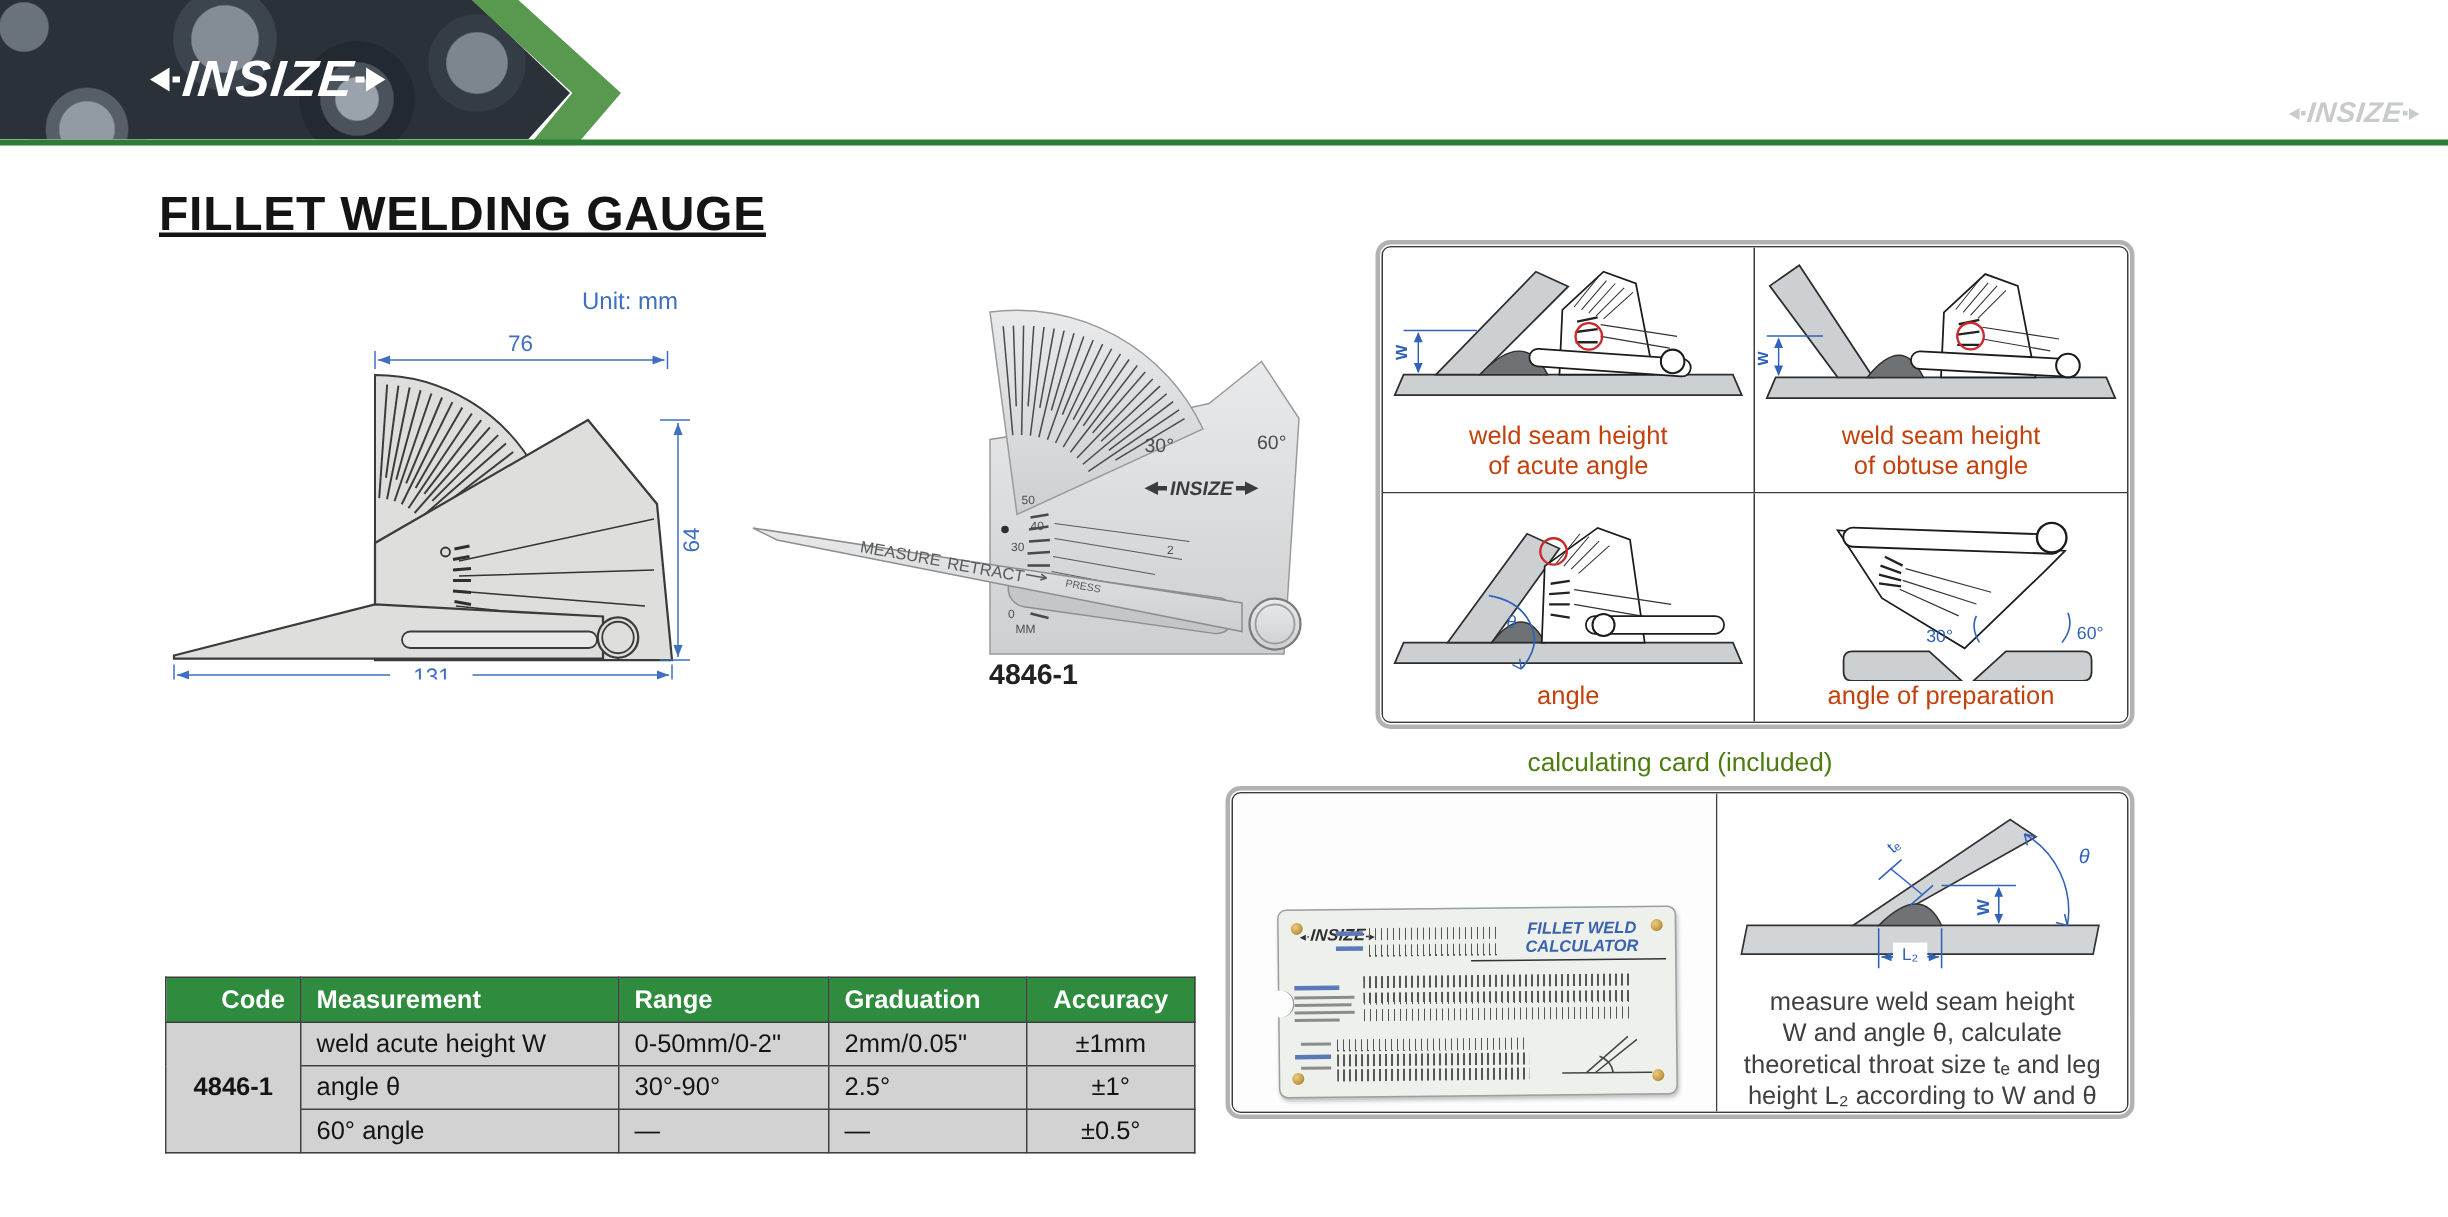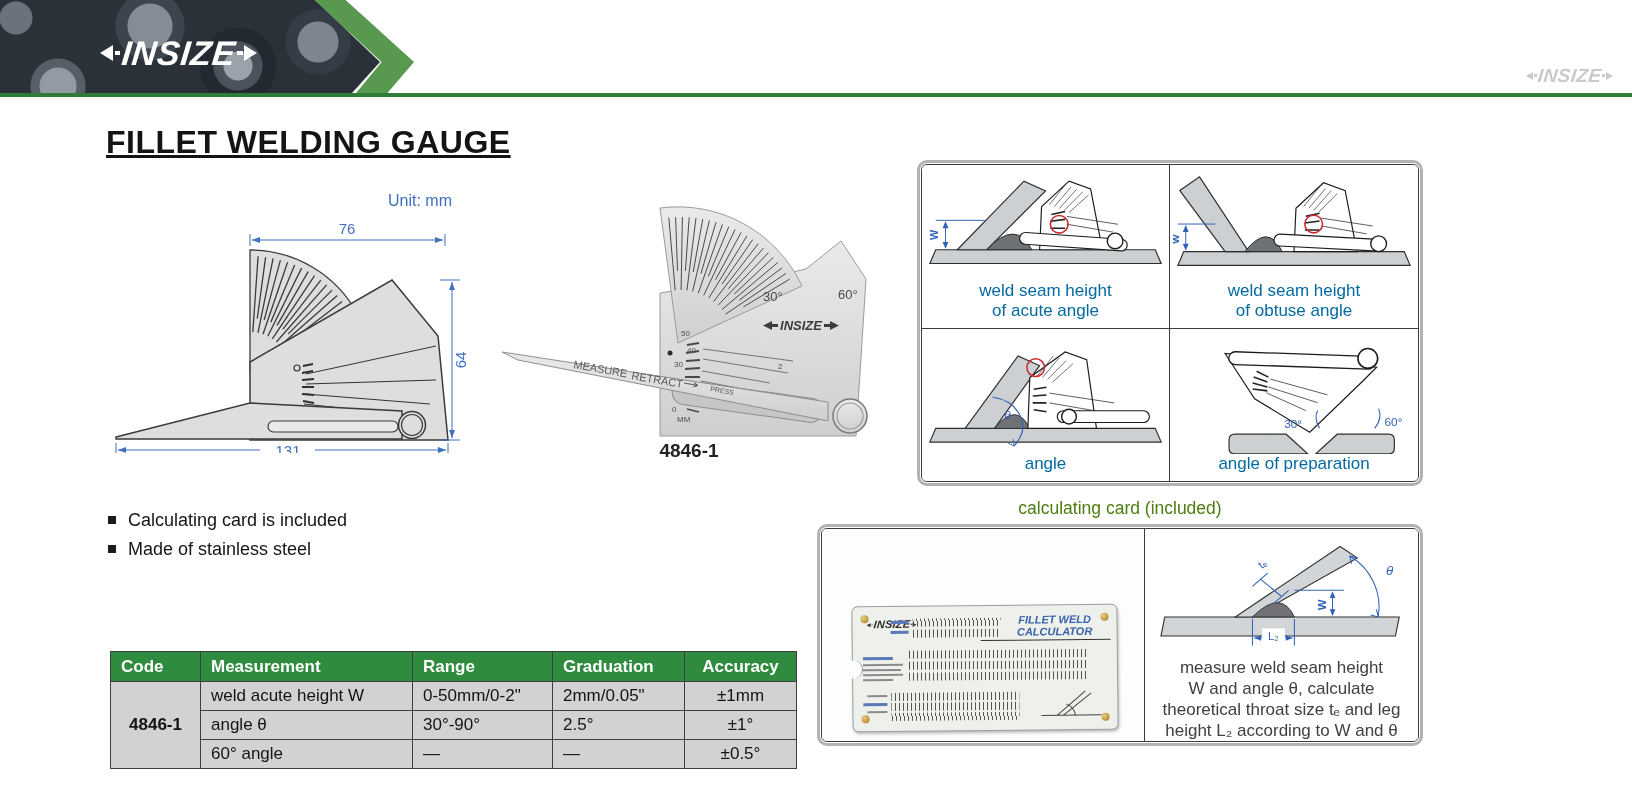--- a/index.html
+++ b/index.html
@@ -43,21 +43,21 @@
   
   .frame{position:absolute;background:#fff;border:3px solid #b2b2b2;border-radius:10px;box-sizing:border-box;}
   .frame-inner{position:absolute;inset:1px;border:1px solid #3c3c3c;border-radius:6px;overflow:hidden;}
 
   .usage{left:917px;top:160px;width:506px;height:326px;}
   .ug-grid{display:grid;grid-template-columns:1fr 1fr;grid-template-rows:1fr 1fr;width:100%;height:100%;}
   .ug-cell{position:relative;display:flex;flex-direction:column;align-items:center;justify-content:flex-end;
            box-sizing:border-box;background:#fff;}
   .ug-cell.c1,.ug-cell.c3{border-right:1px solid #3c3c3c;}
   .ug-cell.c1,.ug-cell.c2{border-bottom:1px solid #3c3c3c;}
-  .ug-cap{text-align:center;font-size:17px;line-height:20px;color:#0369a1;padding-bottom:7px;}
+  .ug-cap{text-align:center;font-size:17px;line-height:20px;color:#c2410c;padding-bottom:7px;}
   .ug-cell svg{flex:1 1 auto;width:100%;}
 
   .calc-title{position:absolute;left:817px;top:498px;width:606px;text-align:center;
               font-size:17.5px;color:#4d7c0f;}
   .calcbox{left:817px;top:524px;width:606px;height:222px;}
   .cb-split{display:flex;width:100%;height:100%;}
   .cb-left{position:relative;width:323px;border-right:1px solid #3c3c3c;box-sizing:border-box;background:#fdfdfd;}
   .cb-right{position:relative;flex:1;display:flex;flex-direction:column;align-items:center;background:#fff;}
   .cb-desc{text-align:center;font-size:17px;line-height:21px;color:#404040;}
   .cb-desc span{display:block;}
@@ -75,21 +75,21 @@
               font-weight:bold;font-size:11px;line-height:12px;font-style:italic;}
   .card-title-rule{position:absolute;left:128px;top:34px;width:130px;height:1px;background:#333;}
   .ticks{position:absolute;background:repeating-linear-gradient(90deg,#555 0,#555 1px,transparent 1px,transparent 4px);}
   .bluebar{position:absolute;background:#5b79b8;height:3px;}
   .graybar{position:absolute;background:#8b8b8b;height:2px;}
 
   
   .spec{position:absolute;left:110px;top:651px;border-collapse:collapse;font-size:17px;}
   .spec th,.spec td{border:1px solid #3f3f3f;box-sizing:border-box;}
   .spec th{background:#2f8c3e;color:#fff;font-weight:bold;text-align:left;padding:4px 10px;height:30px;}
-  .spec th.c-code{width:90px;text-align:left;}
+  .spec th.c-code{width:90px;text-align:right;}
   .spec th.c-meas{width:212px;}
   .spec th.c-range{width:140px;}
   .spec th.c-grad{width:132px;margin-left:16px;}
   .spec th.c-acc{width:112px;text-align:center;}
   .spec td{background:#d2d2d2;color:#141414;padding:3px 10px;height:29px;}
   .spec td.code{font-weight:bold;text-align:center;}
   .spec td.acc{text-align:center;}
 
   svg text{font-family:"Liberation Sans",sans-serif;}
   .dimtxt{fill:#3f6fc1;font-size:15px;}
@@ -234,30 +234,20 @@
     <polygon points="14,169 340,219 340,238 30,177" fill="url(#metal)" stroke="#8e8e8e"></polygon>
     <text x="85" y="185" font-size="11" fill="#5a5a5a" transform="rotate(10 85 185)">MEASURE</text>
     <text x="143" y="196" font-size="11" fill="#5a5a5a" transform="rotate(10 143 196)">RETRACT</text>
     <path d="M196,200 h14 m0,0 l-4,-2 m4,2 l-4,2" stroke="#5a5a5a" stroke-width="1" fill="none" transform="rotate(10 196 200)"></path>
     <text x="222" y="208" font-size="7" fill="#5a5a5a" transform="rotate(10 222 208)">PRESS</text>
     <circle cx="362" cy="233" r="17" fill="url(#metal)" stroke="#7a7a7a" stroke-width="1.5"></circle>
     <circle cx="362" cy="233" r="13" fill="none" stroke="#9b9b9b" stroke-width="1.2"></circle>
   </svg>
   <div class="caption-4846">4846-1</div>
 
-  <ul class="features">
-    <li>
-        <span class="sq"></span>
-      <span>Calculating card is included</span>
-      </li>
-    <li>
-        <span class="sq"></span>
-      <span>Made of stainless steel</span>
-      </li>
-  </ul>
 
   <div class="frame usage">
     <div class="frame-inner">
         <div class="ug-grid">
 
       <div class="ug-cell c1">
         <svg viewBox="0 0 252 118" preserveAspectRatio="xMidYMax meet">
           <polygon points="14,86 238,86 244,100 8,100" fill="#cdd0d2" stroke="#2e2e2e" stroke-width="1.2"></polygon>
           <polygon points="36,86 104,16 126,26 66,86" fill="#cdd0d2" stroke="#2e2e2e" stroke-width="1.2"></polygon>
           <path d="M66,86 Q96,54 112,86 Z" fill="#6f7274" stroke="#2e2e2e"></path>

